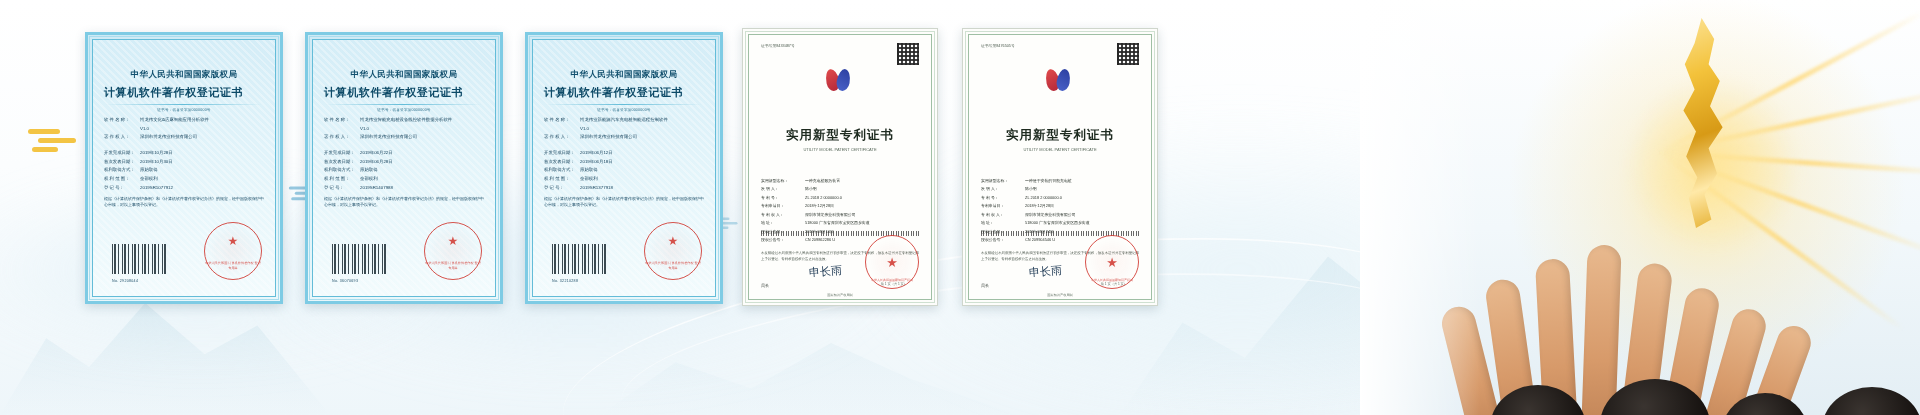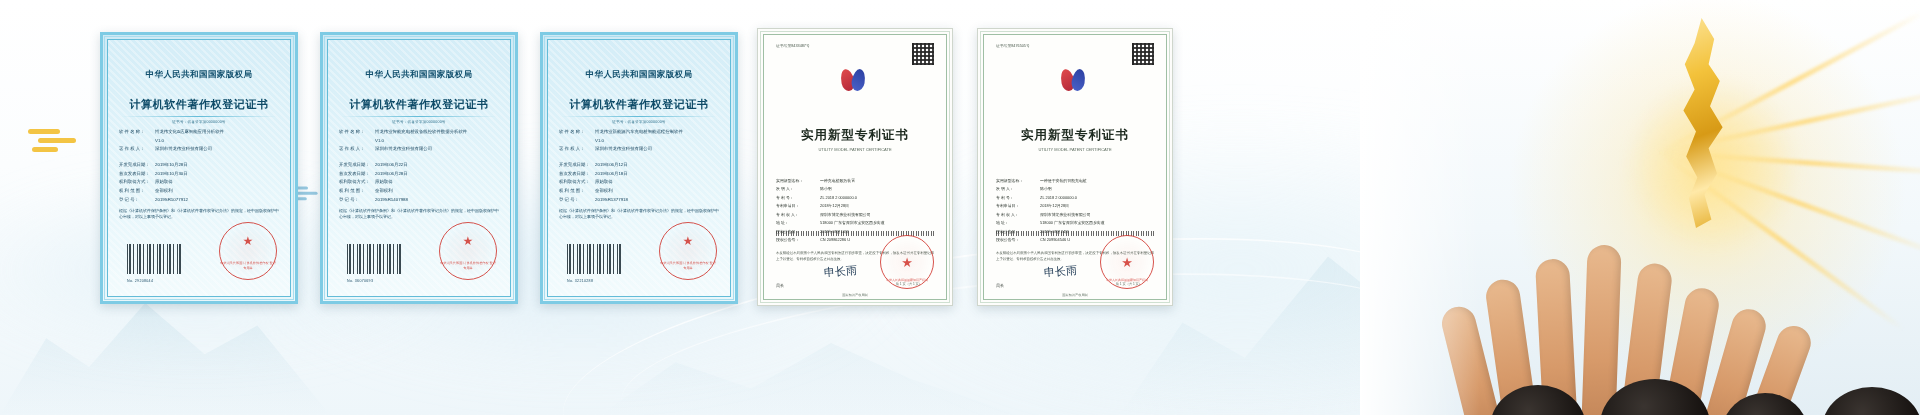--- a/index.html
+++ b/index.html
@@ -87,21 +87,21 @@
     position: absolute;
     color: #4d5f67;
     font-size: 13px;
     line-height: 1;
     opacity: .75;
   }
 
   
   .certs {
     position: absolute;
-    left: 15px; top: 0;
+    left: 0; top: 0;
     width: 1460px; height: 415px;
   }
 
   .cert {
     position: absolute;
     box-sizing: border-box;
     box-shadow: 0 3px 10px rgba(40,70,90,.18);
     background: #fff;
   }
 
@@ -132,26 +132,26 @@
 
   .cc-title {
     text-align: center;
     font-size: 8.5px;
     color: #12506e;
     font-weight: bold;
     letter-spacing: .4px;
     margin-top: 20px;
   }
   .cc-subtitle {
-    text-align: center;
+    text-align: left;
     font-size: 11px;
     color: #0d4a67;
     font-weight: bold;
     letter-spacing: .6px;
-    margin-top: 16px;
+    margin-top: 4px;
   }
   .cc-rule {
     height: 1px;
     background: linear-gradient(90deg, rgba(99,188,216,0), #63bcd8, rgba(99,188,216,0));
     margin: 4px 2px 3px 2px;
   }
   .cc-certno {
     text-align: center;
     font-size: 3.6px;
     color: #2b6e89;

